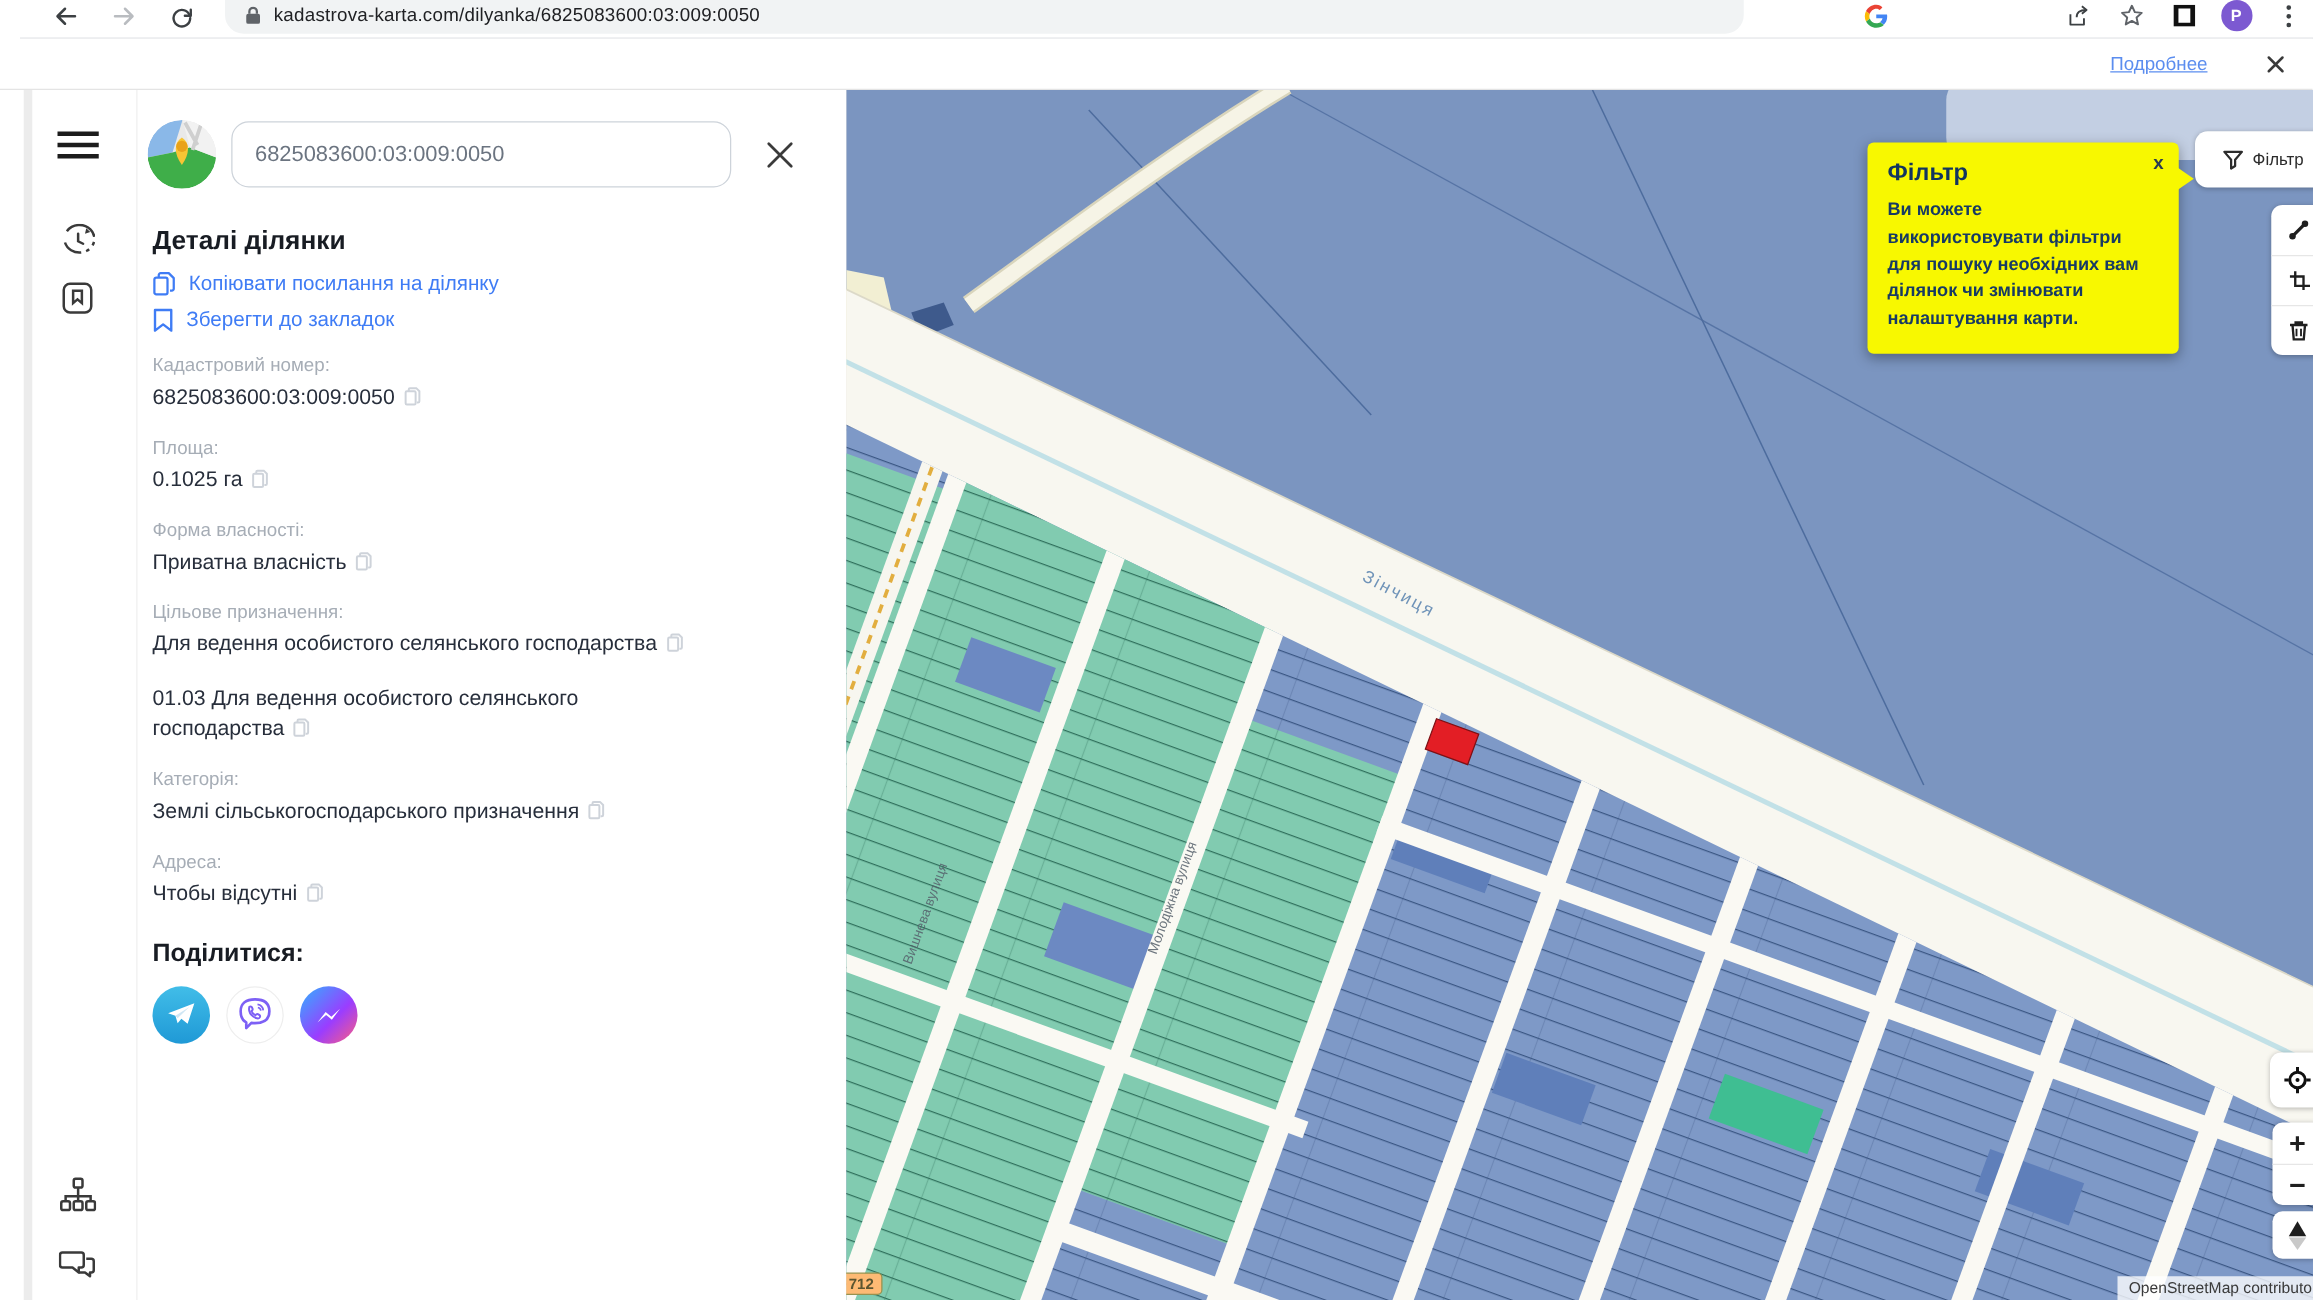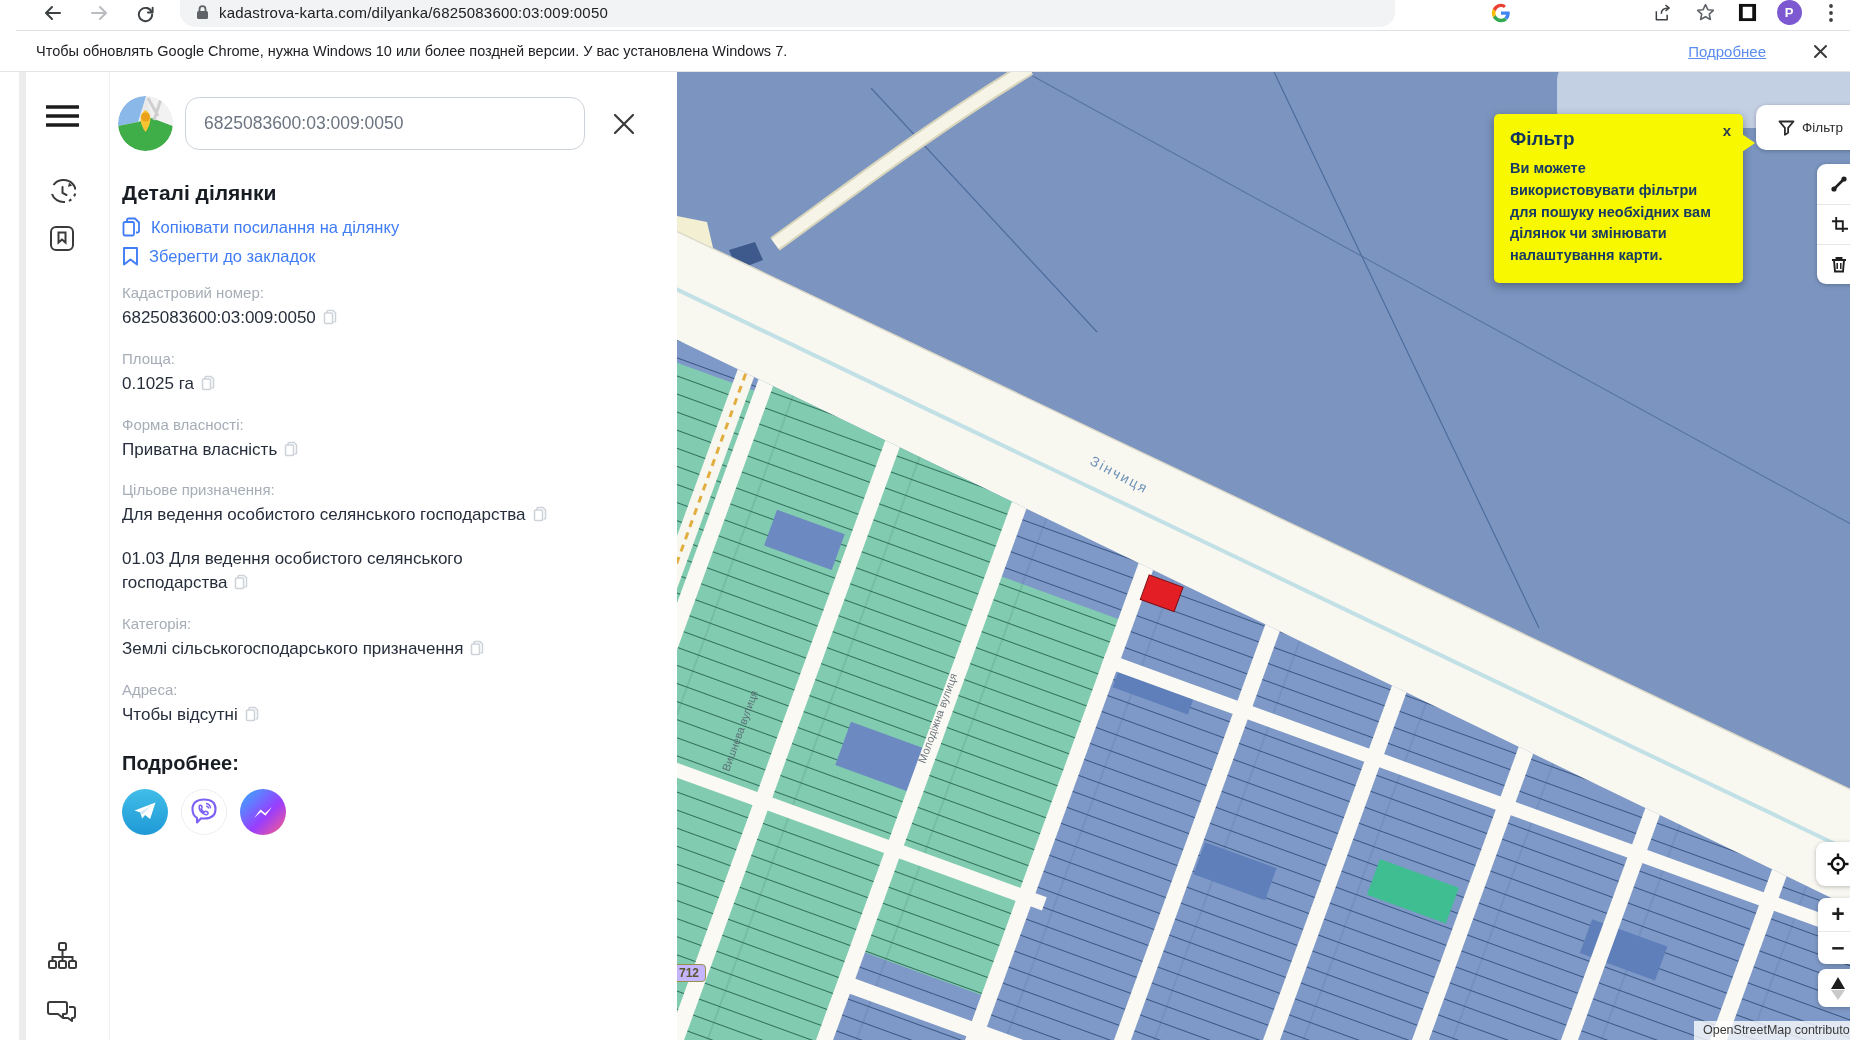--- a/index.html
+++ b/index.html
@@ -77,21 +77,21 @@
   .zoom-box{position:absolute;left:1141px;top:826px;width:40px;background:#fff;border-radius:8px;box-shadow:0 1px 4px rgba(0,0,0,.25);}
   .zoom-box .zbtn{width:40px;height:33px;display:flex;align-items:center;justify-content:center;
     font-size:23px;font-weight:700;color:#1f1f1f;cursor:pointer;}
   .zoom-box .zbtn + .zbtn{border-top:1px solid #e6e6e6;}
   .compass-btn{position:absolute;left:1141px;top:897px;width:40px;height:38px;background:#fff;border-radius:8px;
     box-shadow:0 1px 4px rgba(0,0,0,.25);display:flex;flex-direction:column;align-items:center;justify-content:center;cursor:pointer;}
   .tri-up{width:0;height:0;border-left:7px solid transparent;border-right:7px solid transparent;border-bottom:12px solid #1e1e1e;}
   .tri-dn{width:0;height:0;border-left:7px solid transparent;border-right:7px solid transparent;border-top:10px solid #c9c9c9;margin-top:1px;}
   .attribution{position:absolute;right:0;bottom:0;background:rgba(255,255,255,.78);padding:2px 9px 3px 9px;
     font-size:12.5px;color:#3a3a3a;}
-  .shield{position:absolute;left:-5px;top:892px;background:#c4b5fd;border:1.5px solid #97914e;border-radius:4px;
+  .shield{position:absolute;left:-5px;top:946px;background:#fdba74;border:1.5px solid #97914e;border-radius:4px;
     padding:1px 6px;font-size:12px;font-weight:700;color:#5b5530;}
 </style>
 </head>
 <body>
 
 <div class="browser-bar">
   <div class="nav-ic nav-back">
     <svg width="20" height="20" viewBox="0 0 20 20">
         <path d="M17 10 H4 M9 4 l-6 6 6 6" stroke="#3c4043" stroke-width="2" fill="none" stroke-linecap="round" stroke-linejoin="round"></path>
       </svg>
@@ -148,21 +148,20 @@
       <svg width="4" height="18" viewBox="0 0 4 18">
           <circle cx="2" cy="2" r="1.9" fill="#3c4043"></circle>
           <circle cx="2" cy="9" r="1.9" fill="#3c4043"></circle>
           <circle cx="2" cy="16" r="1.9" fill="#3c4043"></circle>
         </svg>
     </div>
   </div>
 </div>
 
 <div class="notice-bar">
-  <span class="notice-text">Чтобы обновлять Google Chrome, нужна Windows 10 или более поздней версии. У вас установлена Windows 7.</span>
   <span class="notice-link">Подробнее</span>
   <div class="notice-x">
     <svg width="15" height="15" viewBox="0 0 15 15">
         <path d="M2 2 L13 13 M13 2 L2 13" stroke="#3a3a3a" stroke-width="2" stroke-linecap="round"></path>
       </svg>
   </div>
 </div>
 
 <div class="app">
   <div class="left-edge"></div>
@@ -289,21 +288,21 @@
             </svg></span></div>
     </div>
     <div class="field">
       <div class="flabel">Адреса:</div>
       <div class="fvalue"><span>Чтобы відсутні</span><span class="copy-badge"><svg width="14" height="16" viewBox="0 0 14 16" fill="none" stroke="#c6ccd4" stroke-width="1.6">
               <path d="M4 4 V2.5 a1 1 0 0 1 1-1 H10 l2.5 2.5 V12 a1 1 0 0 1 -1 1 H10.5"></path>
               <rect x="1.5" y="4" width="8" height="10.5" rx="1"></rect>
             </svg></span></div>
     </div>
 
-    <div class="share-title">Подробнее:</div>
+    <div class="share-title">Поділитися:</div>
     <div class="social-row">
       <div class="soc soc-tg">
         <svg width="26" height="24" viewBox="0 0 26 24">
             <path d="M23.5 2.5 L2.5 10.5 l5.8 2 1.8 6 3-3.6 5 4.1 z" fill="#fff"></path>
             <path d="M8.3 12.5 L19.5 5.5 10.1 14.5 z" fill="#cfe6f4"></path>
           </svg>
       </div>
       <div class="soc soc-vb">
         <svg width="30" height="30" viewBox="0 0 30 30" fill="none" stroke="#7d60f5" stroke-width="2.1" stroke-linejoin="round">
             <path d="M15 2.5 c7 0 11.5 3 11.5 9.5 s-4.5 9.5-11.5 9.5 c-1 0-2-.1-2.9-.2 L8 25.5 v-4.6 C4.8 19.3 3.5 16.6 3.5 12 3.5 5.5 8 2.5 15 2.5 z"></path>

